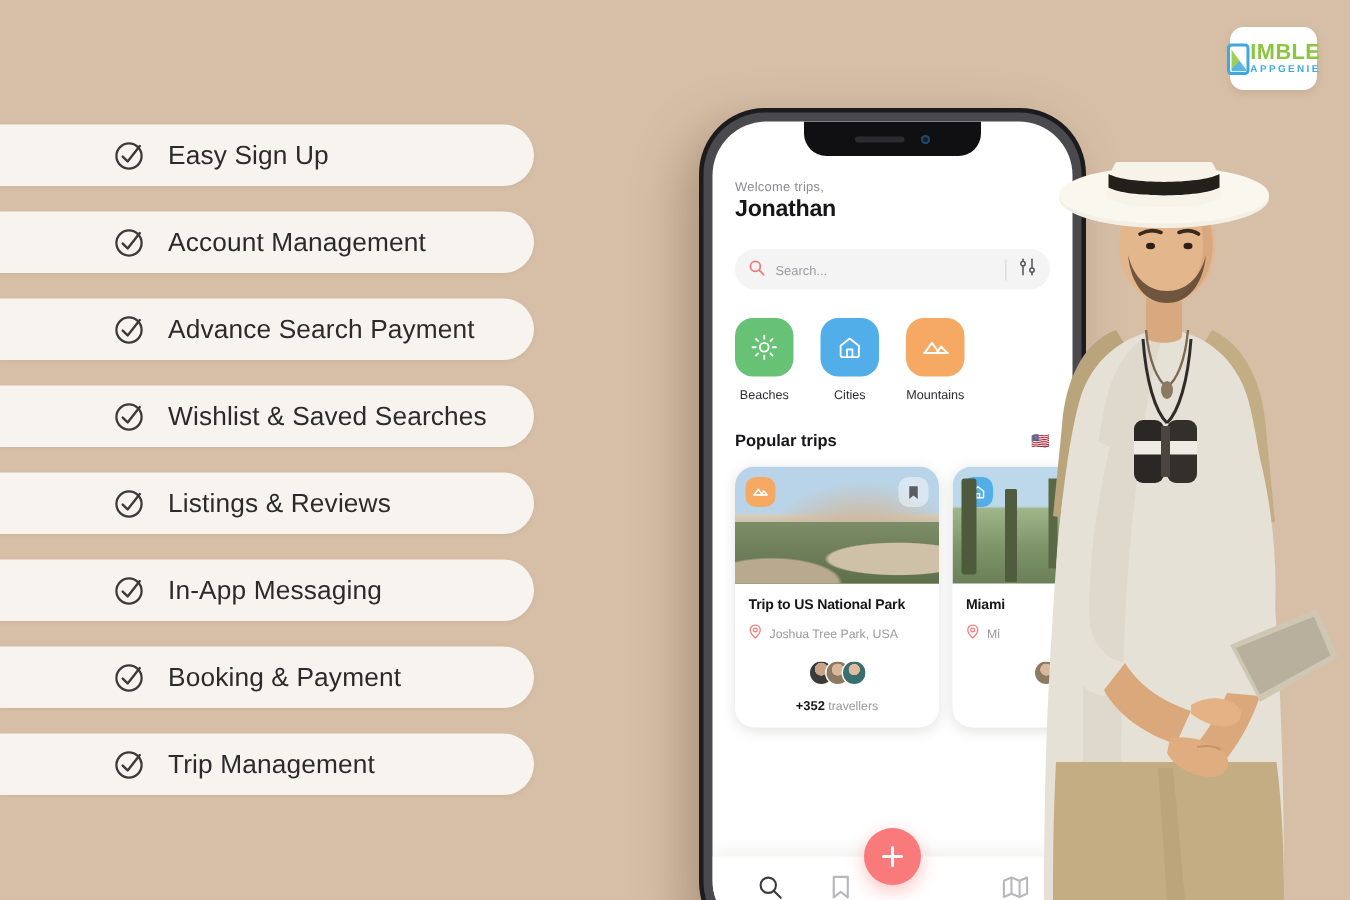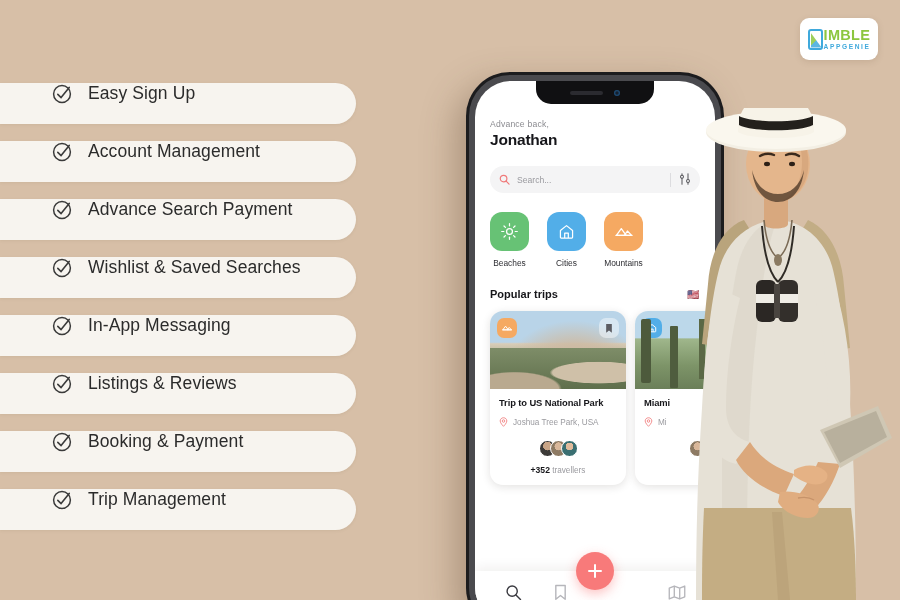--- a/index.html
+++ b/index.html
@@ -13,42 +13,42 @@
   
   .feature-list{
     position:absolute; left:0; top:83px;
     width:356px;
     display:flex; flex-direction:column; gap:17px;
   }
   .feature-pill{
     height:41px;
     background:#f7f4ef;
     border-radius:0 24px 24px 0;
-    display:flex; align-items:flex-start;
-    padding-left:52px;
+    display:flex; align-items:center;
+    padding-left:76px;
     box-shadow:0 1px 3px rgba(120,95,70,.10);
   }
   .check-icon{
     width:22px; height:22px;
     flex:0 0 22px;
     margin-right:14px;
     position:relative;
   }
   .check-icon svg{ display:block; overflow:visible; }
   .feature-label{
     font-size:17.5px;
     color:#2b2b2b;
     letter-spacing:.1px;
     white-space:nowrap;
   }
 
   
   .logo-badge{
     position:absolute; right:22px; top:18px;
-    width:78px; height:42px;
+    width:58px; height:42px;
     background:#ffffff;
     border-radius:9px;
     box-shadow:0 2px 6px rgba(120,95,70,.18);
     display:flex; align-items:center; justify-content:center;
   }
   .logo-inner{ display:flex; align-items:center; gap:1px; }
   .logo-phone{
     width:15px; height:21px;
     border:2px solid #3fa9dc;
     border-radius:3px;
@@ -282,31 +282,31 @@
     <span class="feature-label">Wishlist &amp; Saved Searches</span>
   </div>
 
   <div class="feature-pill">
     <span class="check-icon">
       <svg width="22" height="22" viewBox="0 0 22 22">
         <circle cx="10" cy="11" r="8.4" fill="none" stroke="#3a3a3a" stroke-width="1.5"></circle>
         <path d="M5.8 11.4 L9.1 14.6 L17.2 4.4" fill="none" stroke="#3a3a3a" stroke-width="1.6" stroke-linecap="round" stroke-linejoin="round"></path>
       </svg>
     </span>
+    <span class="feature-label">Listings &amp;  Reviews</span>
+  </div>
+
+  <div class="feature-pill">
+    <span class="check-icon">
+      <svg width="22" height="22" viewBox="0 0 22 22">
+        <circle cx="10" cy="11" r="8.4" fill="none" stroke="#3a3a3a" stroke-width="1.5"></circle>
+        <path d="M5.8 11.4 L9.1 14.6 L17.2 4.4" fill="none" stroke="#3a3a3a" stroke-width="1.6" stroke-linecap="round" stroke-linejoin="round"></path>
+      </svg>
+    </span>
     <span class="feature-label">In-App Messaging</span>
-  </div>
-
-  <div class="feature-pill">
-    <span class="check-icon">
-      <svg width="22" height="22" viewBox="0 0 22 22">
-        <circle cx="10" cy="11" r="8.4" fill="none" stroke="#3a3a3a" stroke-width="1.5"></circle>
-        <path d="M5.8 11.4 L9.1 14.6 L17.2 4.4" fill="none" stroke="#3a3a3a" stroke-width="1.6" stroke-linecap="round" stroke-linejoin="round"></path>
-      </svg>
-    </span>
-    <span class="feature-label">Listings &amp;  Reviews</span>
   </div>
 
   <div class="feature-pill">
     <span class="check-icon">
       <svg width="22" height="22" viewBox="0 0 22 22">
         <circle cx="10" cy="11" r="8.4" fill="none" stroke="#3a3a3a" stroke-width="1.5"></circle>
         <path d="M5.8 11.4 L9.1 14.6 L17.2 4.4" fill="none" stroke="#3a3a3a" stroke-width="1.6" stroke-linecap="round" stroke-linejoin="round"></path>
       </svg>
     </span>
     <span class="feature-label">Booking &amp; Payment</span>
@@ -339,21 +339,21 @@
   <div class="phone-screen">
 
     <div class="notch">
       <span class="notch-speaker"></span>
       <span class="notch-cam"></span>
     </div>
 
     <div class="screen-body">
 
       <div>
-        <div class="welcome-small">Advance back,</div>
+        <div class="welcome-small">Welcome trips,</div>
         <div class="welcome-name">Jonathan</div>
       </div>
 
       <div class="search-bar">
         <span class="search-icon">
           <svg width="11" height="11" viewBox="0 0 12 12">
             <circle cx="5" cy="5" r="3.6" fill="none" stroke="#f07a7a" stroke-width="1.3"></circle>
             <line x1="7.8" y1="7.8" x2="11" y2="11" stroke="#f07a7a" stroke-width="1.3" stroke-linecap="round"></line>
           </svg>
         </span>

